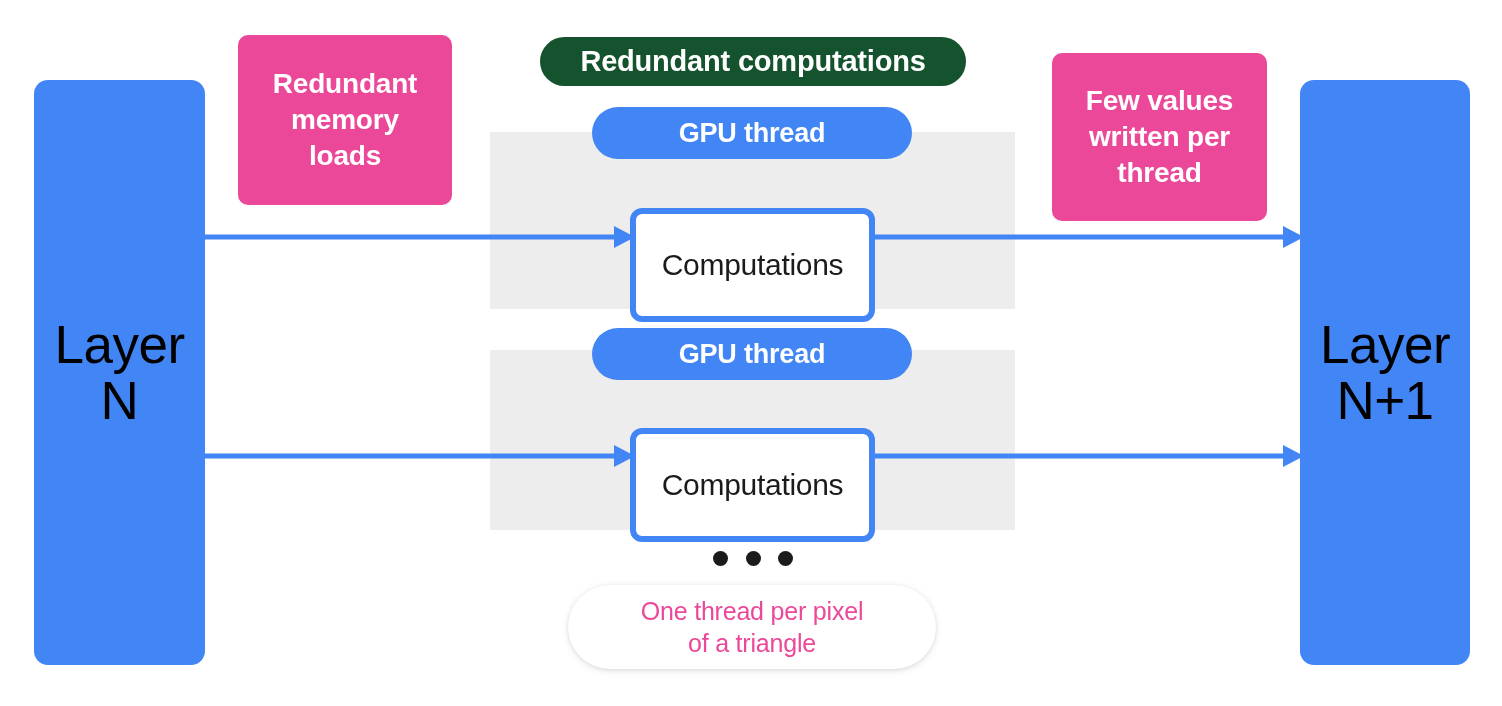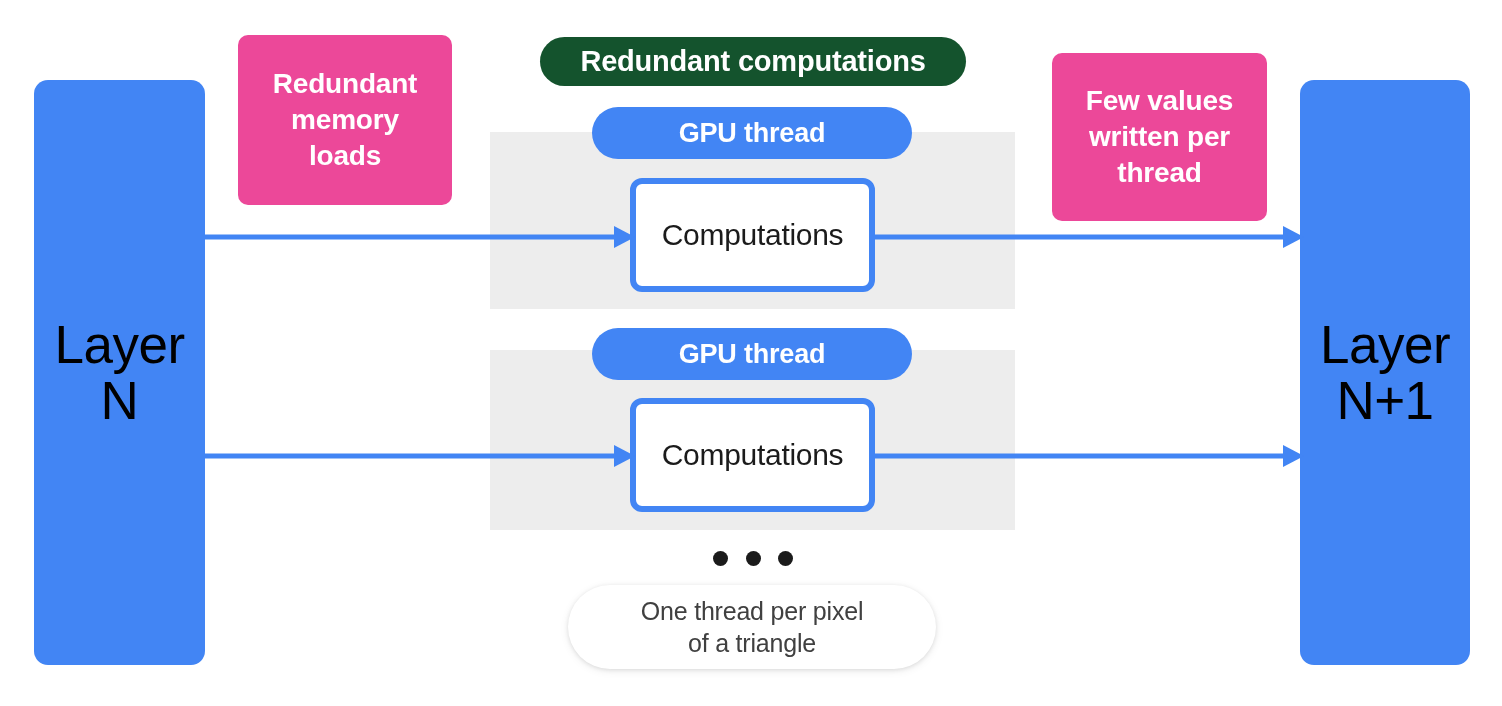--- a/index.html
+++ b/index.html
@@ -114,20 +114,21 @@
     border: 6px solid #4285F4;
     border-radius: 12px;
     box-sizing: border-box;
     display: flex;
     align-items: center;
     justify-content: center;
     text-align: center;
     color: #1b1b1b;
     font-size: 30px;
     letter-spacing: -0.3px;
+    margin-top: 30px;
   }
   #computations-box-1 { top: 178px; }
   #computations-box-2 { top: 398px; }
 
   
   .flow-arrow { position: absolute; height: 26px; }
   .flow-arrow svg { display: block; overflow: visible; }
 
   #arrow-in-1  { left: 205px; top: 224px; width: 430px; }
   #arrow-in-2  { left: 205px; top: 443px; width: 430px; }
@@ -159,21 +160,21 @@
     top: 585px;
     width: 368px;
     height: 84px;
     background: #ffffff;
     border-radius: 999px;
     box-shadow: 0 1px 4px rgba(0,0,0,0.10), 0 2px 10px rgba(0,0,0,0.07);
     display: flex;
     align-items: center;
     justify-content: center;
     text-align: center;
-    color: #404040;
+    color: #ec4899;
     font-size: 25px;
     line-height: 1.3;
     letter-spacing: -0.2px;
     white-space: pre-line;
     box-sizing: border-box;
   }
 </style>
 </head>
 <body>
 

